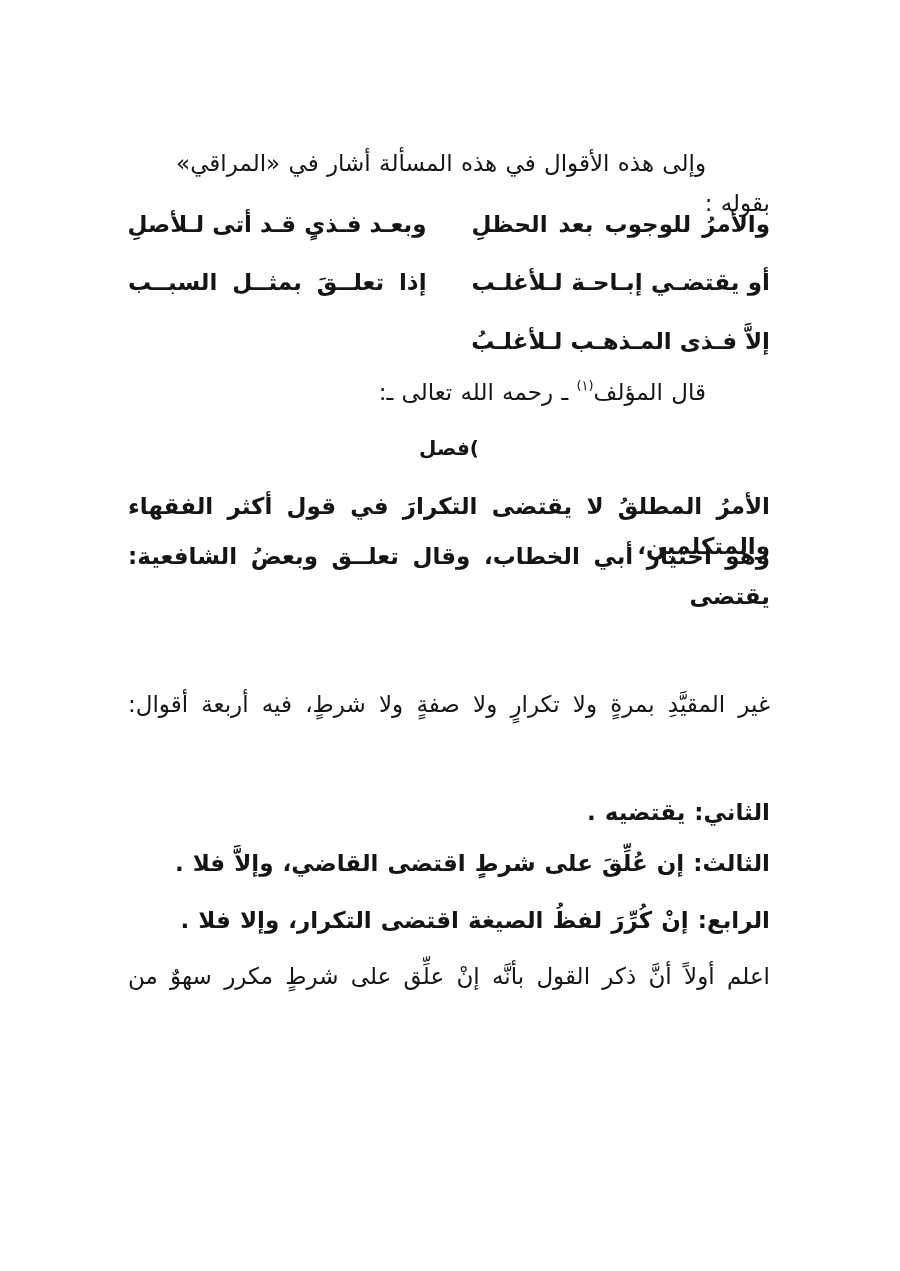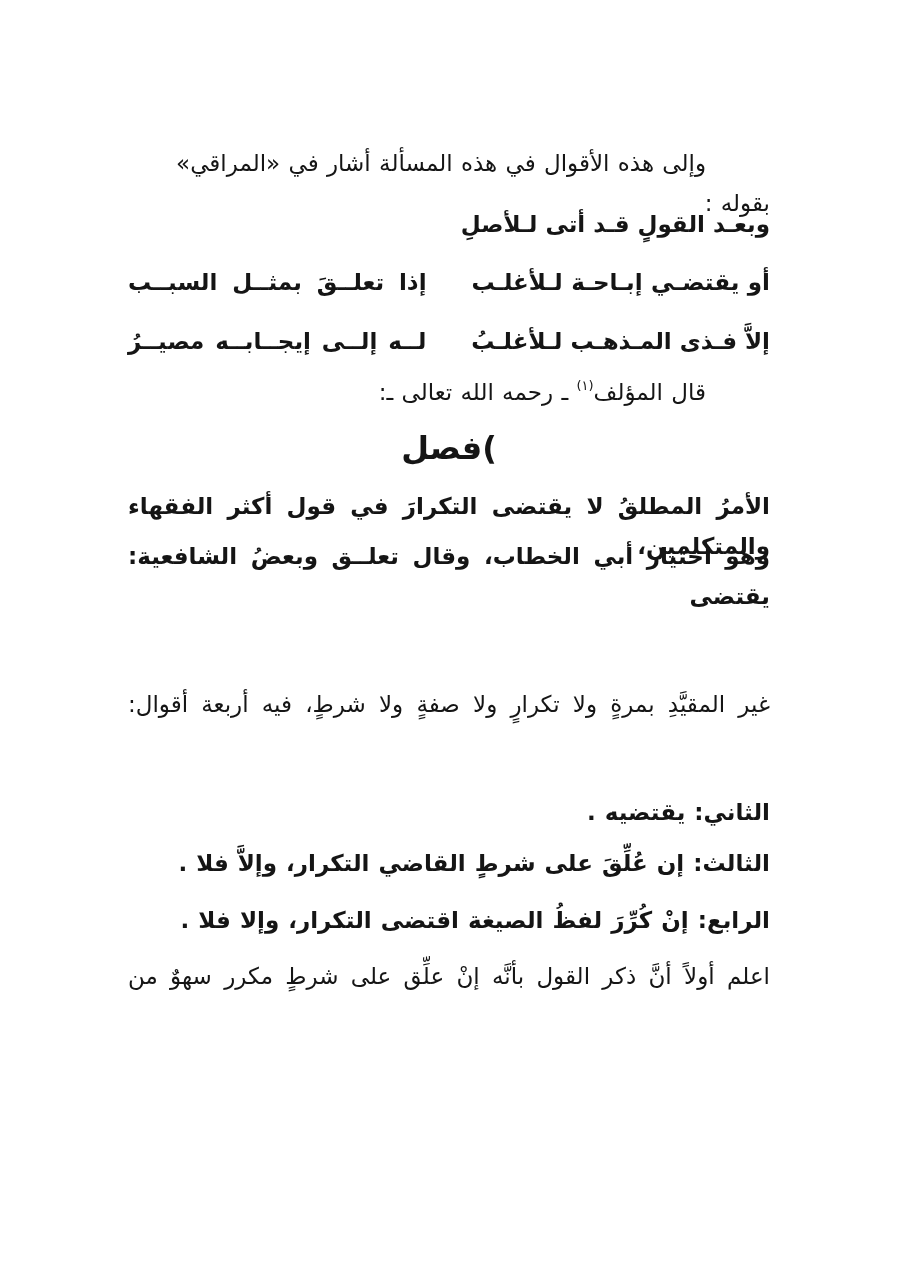--- a/index.html
+++ b/index.html
@@ -22,21 +22,21 @@
   .b{font-weight:bold;}
 
   .l-intro{top:143px;}
   .poem-row{position:absolute;right:130px;left:128px;display:flex;justify-content:space-between;}
   .pr1{top:202px;} .pr2{top:260px;} .pr3{top:319px;}
   .hemi{
     width:46.5%;font-weight:bold;font-size:23px;line-height:44px;
     text-align:justify;text-align-last:justify;white-space:nowrap;overflow:visible;
   }
   .l-author{top:372px;}
-  .l-heading{top:428px;text-align:center;font-weight:bold;font-size:32px;}
+  .l-heading{top:428px;text-align:center;font-weight:bold;font-size:20px;}
   .l-matn1{top:486px;} .l-matn2{top:536px;} .l-matn3{top:584px;}
   .l-sum1{top:633px;} .l-sum2{top:684px;}
   .l-op1{top:735px;} .l-op2{top:792px;} .l-op3{top:843px;} .l-op4{top:900px;}
   .l-close{top:956px;}
 
   sup.fnref{font-size:13px;line-height:0;vertical-align:10px;font-weight:normal;letter-spacing:0;}
 
   .rule{position:absolute;top:1032px;left:520px;width:248px;height:3px;background:#181818;}
   .footnote{position:absolute;top:1052px;right:192px;font-size:19px;line-height:30px;text-align:right;}
   .fn-text{margin-right:14px;}
@@ -44,49 +44,49 @@
   .ps{unicode-bidi:isolate;}
 </style>
 </head>
 <body>
 
 <div class="page">
 
   <div class="ln ind l-intro">وإلى هذه الأقوال في هذه المسألة أشار في «المراقي» بقوله :</div>
 
   <div class="poem-row pr1">
-    <div class="hemi">وبعـد القولٍ قـد أتى لـلأصلِ</div>
+    <div class="hemi">والأمرُ للوجوب بعد الحظلِ</div>
+    <div class="hemi">وبعـد فـذىٍ قـد أتى لـلأصلِ</div>
   </div>
   <div class="poem-row pr2">
     <div class="hemi">أو يقتضـي إبـاحـة لـلأغلـب</div>
     <div class="hemi">إذا تعلــقَ بمثــل السبــب</div>
   </div>
   <div class="poem-row pr3">
     <div class="hemi">إلاَّ فـذى المـذهـب لـلأغلـبُ</div>
-    <div class="hemi">لــه إلــى إيجــابــه مصيــرُ</div>
   </div>
 
   <div class="ln ind l-author">
     <span>قال المؤلف</span><sup class="fnref">(١)</sup><span> ـ رحمه الله تعالى ـ:</span>
   </div>
 
   <div class="ln l-heading">
     <span class="ps" dir="ltr">(</span><span>فصل</span>
   </div>
 
   <div class="ln b jf l-matn1">الأمرُ المطلقُ لا يقتضى التكرارَ في قول أكثر الفقهاء والمتكلمين،</div>
   <div class="ln b jf l-matn2">وهو اختيار أبي الخطاب، وقال تعلــق وبعضُ الشافعية: يقتضى</div>
 
   <div class="ln jf l-sum2">غير المقيَّدِ بمرةٍ ولا تكرارٍ ولا صفةٍ ولا شرطٍ، فيه أربعة أقوال:</div>
 
   <div class="ln b l-op2">
     <span>الثاني:</span><span> يقتضيه .</span>
   </div>
   <div class="ln b l-op3">
-    <span>الثالث:</span><span> إن عُلِّقَ على شرطٍ القاضي التكرار، وإلاَّ فلا .</span>
+    <span>الثالث:</span><span> إن عُلِّقَ على شرطٍ اقتضى القاضي، وإلاَّ فلا .</span>
   </div>
   <div class="ln b l-op4">
     <span>الرابع:</span><span> إنْ كُرِّرَ لفظُ الصيغة اقتضى التكرار، وإلا فلا .</span>
   </div>
 
   <div class="ln jf l-close">اعلم أولاً أنَّ ذكر القول بأنَّه إنْ علِّق على شرطٍ مكرر سهوٌ من</div>
 
   <div class="rule"></div>
 
   <div class="footnote">

